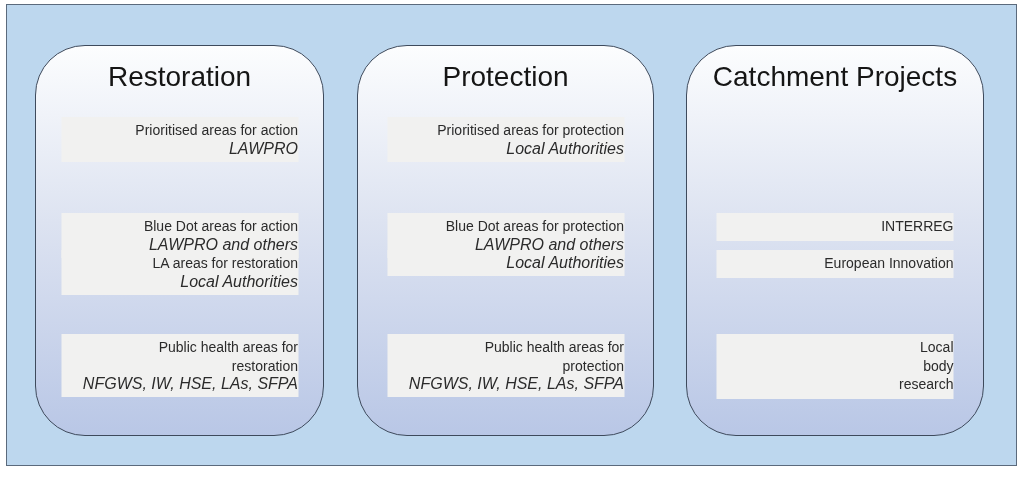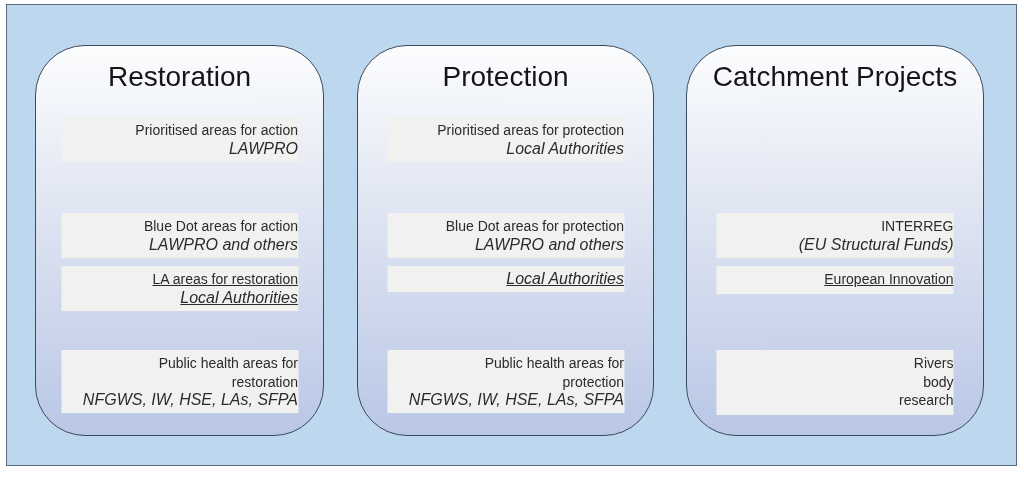--- a/index.html
+++ b/index.html
@@ -50,22 +50,22 @@
     transform: translateX(-50%);
     width: 237px;
     background: var(--box-bg, #f1f1f0);
     color: var(--box-text, #2b2b2b);
     text-align: right;
     padding: 4px 0 5px 0;
     box-sizing: border-box;
   }
   .box-pos-1 { top: 71px; }
   .box-pos-2 { top: 143px; margin-top: 24px; }
-  .box-pos-3 { top: 220px; text-decoration: underline; }
-  .box-pos-4 { top: 304px; }
+  .box-pos-3 { top: 204px; }
+  .box-pos-4 { top: 288px; }
   .item-line {
     font-size: 14px;
     line-height: 18.5px;
   }
   .item-subtitle {
     font-size: 16px;
     font-style: italic;
     line-height: 17px;
   }
 </style>
@@ -112,25 +112,24 @@
       <div class="item-line">Public health areas for</div>
       <div class="item-line">protection</div>
       <div class="item-subtitle">NFGWS, IW, HSE, LAs, SFPA</div>
     </div>
   </div>
 
   <div class="panel panel-3">
     <div class="panel-title">Catchment Projects</div>
     <div class="item-box box-pos-2">
       <div class="item-line">INTERREG</div>
-      <div class="item-subtitle">(EU Structural Funds)</div>
     </div>
     <div class="item-box box-pos-3">
       <div class="item-line">European Innovation</div>
     </div>
     <div class="item-box box-pos-4">
-      <div class="item-line">Rivers</div>
+      <div class="item-line">Local</div>
       <div class="item-line">body</div>
       <div class="item-line">research</div>
     </div>
   </div>
 
 </div>
 
 </body></html>

